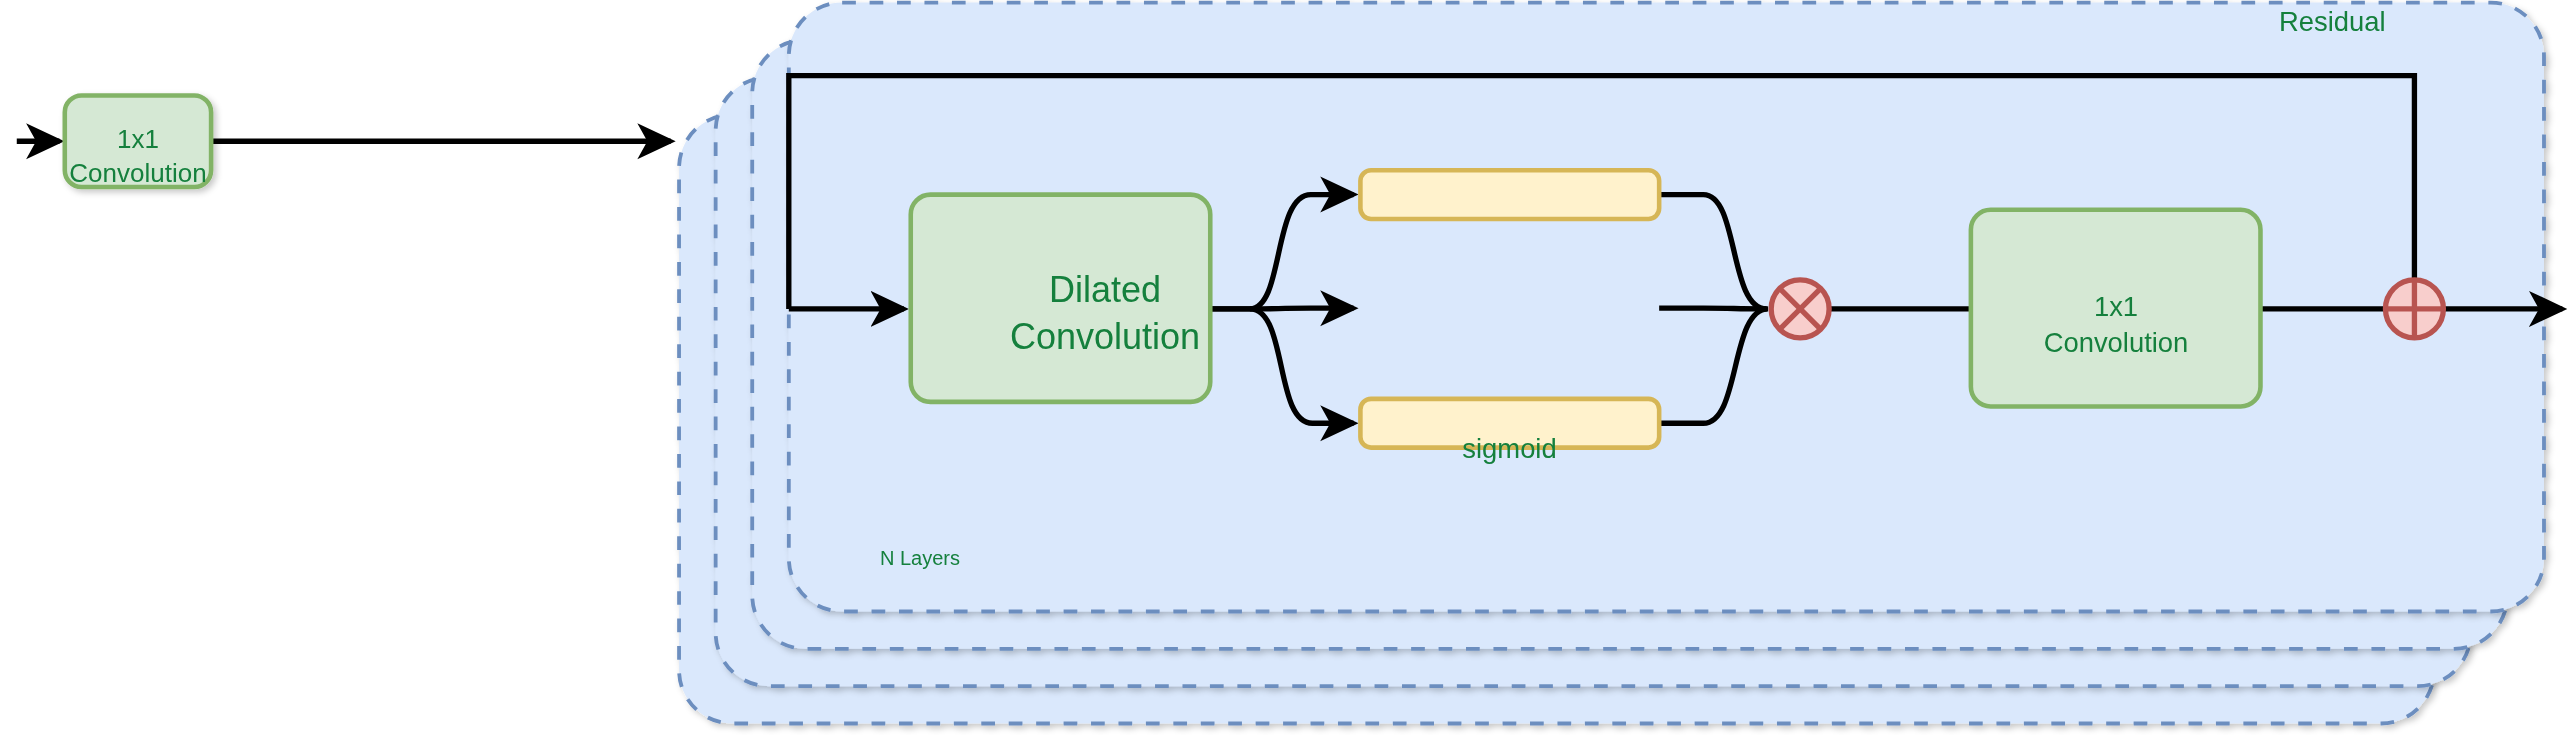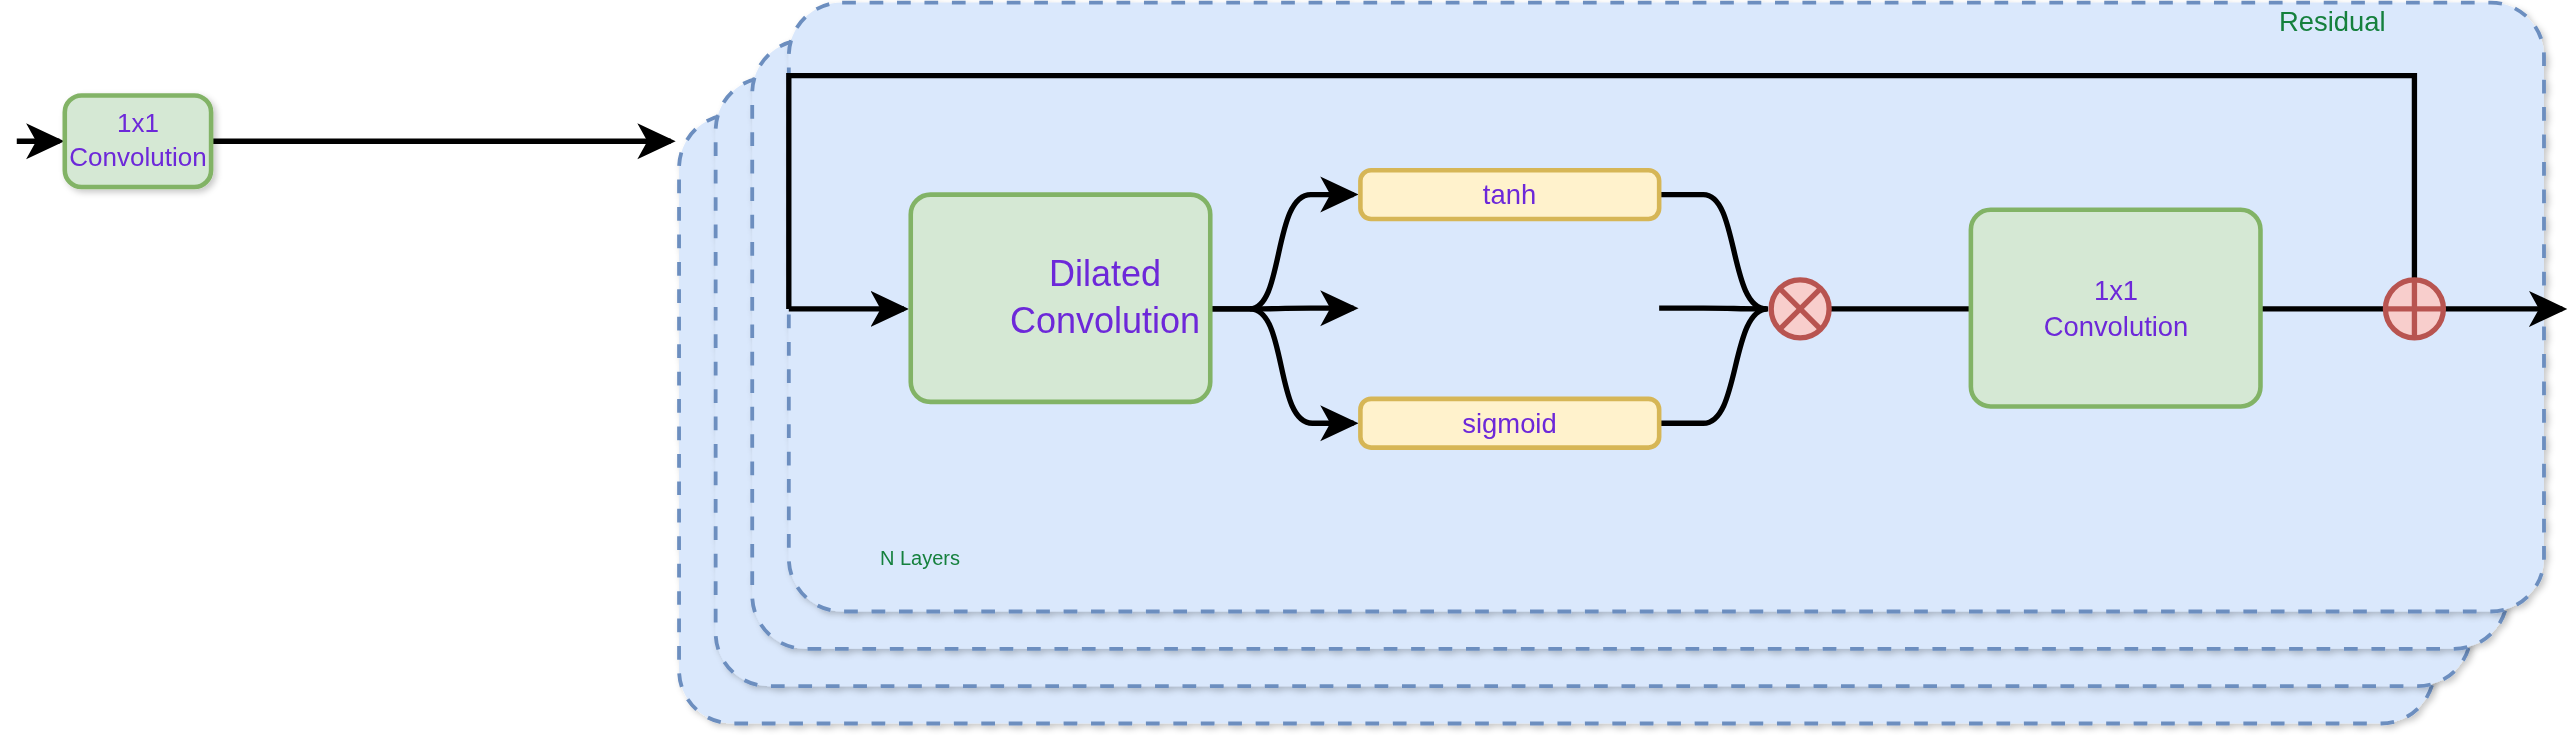--- a/index.html
+++ b/index.html
@@ -21,24 +21,25 @@
     top: 0;
     width: 2576px;
     height: 755px;
   }
   .node-label {
     position: absolute;
     display: flex;
     align-items: center;
     justify-content: center;
     text-align: center;
-    color: #6d28d9;
+    color: #15803d;
     white-space: pre-line;
     line-height: 1.28;
     pointer-events: none;
+    margin-top: 16px;
   }
   .free-label {
     position: absolute;
     color: #15803d;
     white-space: nowrap;
   }
 </style>
 </head>
 <body>
 
@@ -113,23 +114,22 @@
 
     <rect x="2586" y="275" width="380" height="258" rx="26" ry="26" fill="#d5e8d4" stroke="#82b366" stroke-width="6"></rect>
   </svg>
 
   <div class="node-label" style="left:65px; top:95px; width:146px; height:91px; font-size:26px;">1x1
 Convolution</div>
 
   <div class="node-label" style="left:955px; top:194px; width:300px; height:207px; font-size:36px;">Dilated
 Convolution</div>
 
-  <div class="node-label" style="left:1360px; top:170px; width:299px; height:49px; font-size:27.4px;">tanh</div>
 
-  <div class="node-label" style="left:1360px; top:399px; width:299px; height:49px; font-size:27.4px;">sigmoid</div>
+  <div class="node-label" style="left:1360px; top:408px; width:299px; height:49px; font-size:27.4px;">sigmoid</div>
 
   <div class="node-label" style="left:1971px; top:210px; width:290px; height:197px; font-size:27.4px;">1x1
 Convolution</div>
 
   <div class="free-label" style="left:2279px; top:6.1px; font-size:27.4px;">Residual</div>
 
   <div class="free-label" style="left:880px; top:547px; font-size:20px;">N Layers</div>
 
 </div>
 

